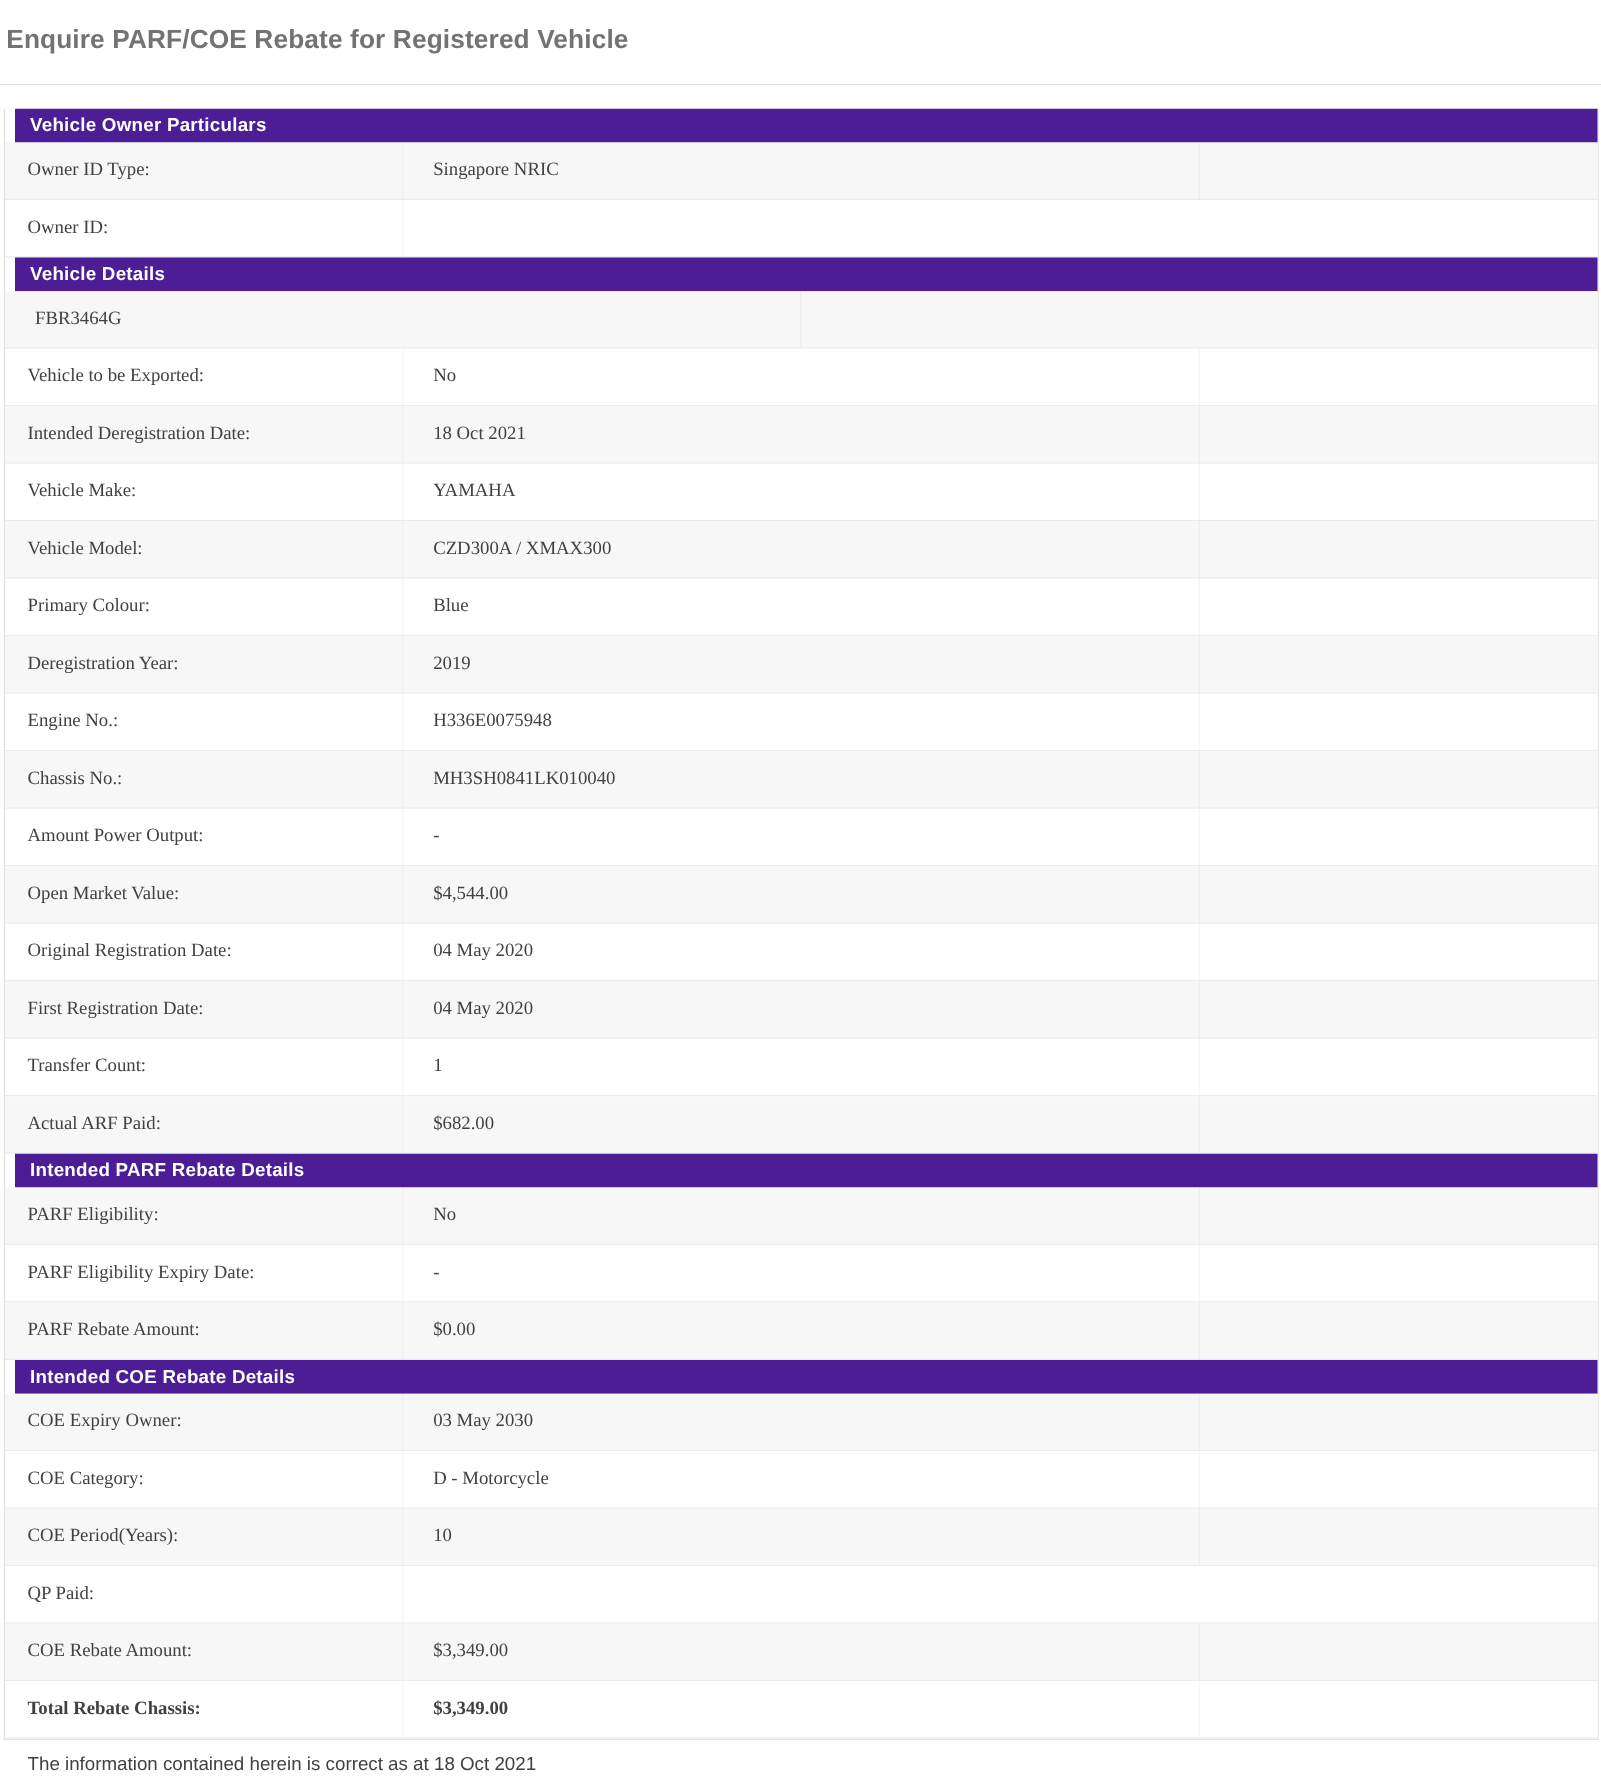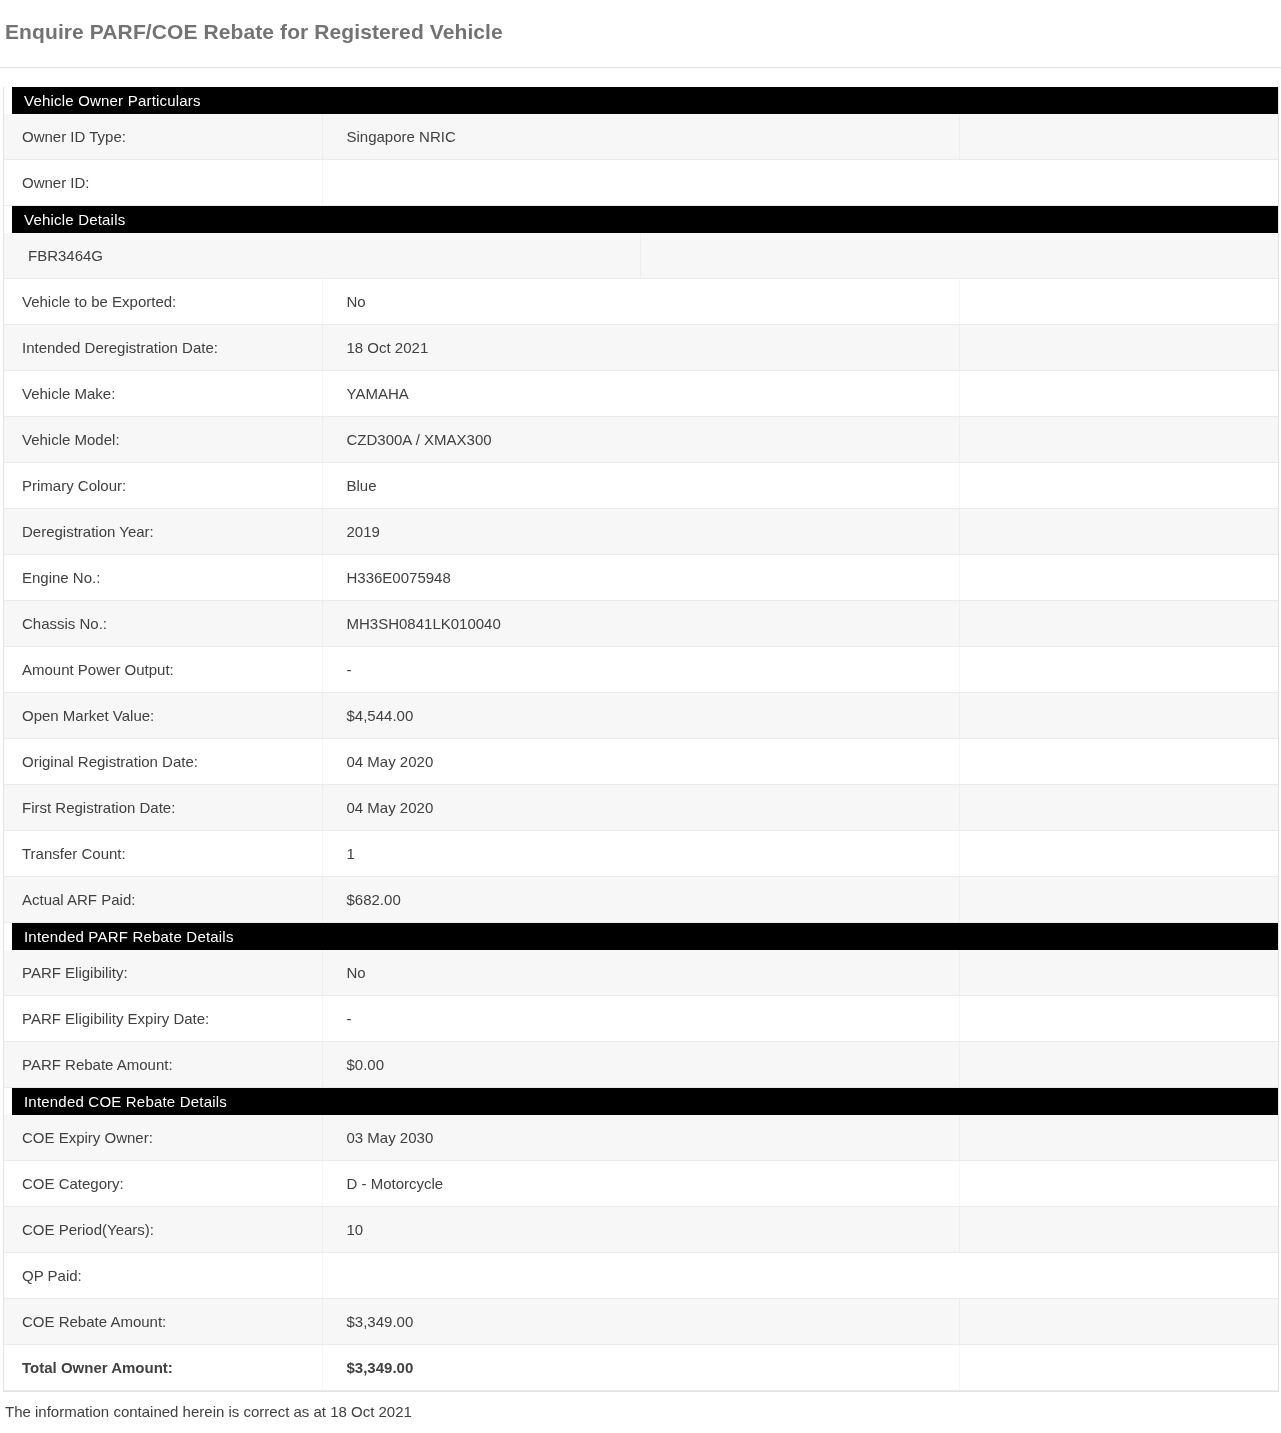--- a/index.html
+++ b/index.html
@@ -23,37 +23,38 @@
     border-top: 1px solid #e2e2e2;
     margin: 23px 0 0 0;
   }
   .table-wrap {
     margin: 19px 2px 0 3px;
     border-left: 1px solid #e3e3e3;
     border-right: 1px solid #e3e3e3;
     border-bottom: 1px solid #e3e3e3;
   }
   .section-header {
-    background: #000000;
+    background: #4c1d95;
     color: #ffffff;
     font-size: 15px;
-    font-weight: 400;
+    font-weight: 700;
     height: 27px;
     line-height: 27px;
     padding-left: 12px;
     margin-left: 8px;
     letter-spacing: 0.2px;
   }
   .row {
     display: flex;
     height: 46px;
     align-items: center;
     background: #ffffff;
     border-bottom: 1px solid #ebebeb;
     font-size: 15px;
+    font-family: Liberation Serif, serif;
   }
   .rows .row:nth-child(odd) { background: #f7f7f8; }
   .cell-label {
     width: 25%;
     padding-left: 18px;
     border-right: 1px solid rgba(0,0,0,0.035);
     align-self: stretch;
     display: flex;
     align-items: center;
   }
@@ -63,21 +64,21 @@
     border-right: 1px solid rgba(0,0,0,0.035);
     align-self: stretch;
     display: flex;
     align-items: center;
   }
   .cell-spacer { width: 25%; align-self: stretch; }
   .row.total .cell-label, .row.total .cell-value { font-weight: 700; }
   .footer-note {
     font-size: 15px;
     color: #414141;
-    margin: 11px 0 0 5px;
+    margin: 11px 0 0 22px;
   }
 </style>
 </head>
 <body>
 
 <div class="page">
 
   <h1 class="page-title">Enquire PARF/COE Rebate for Registered Vehicle</h1>
   <hr class="title-divider">
 
@@ -213,21 +214,21 @@
       <div class="row">
         <div class="cell-label">QP Paid:</div>
         <div class="cell-spacer"></div>
       </div>
       <div class="row">
         <div class="cell-label">COE Rebate Amount:</div>
         <div class="cell-value">$3,349.00</div>
         <div class="cell-spacer"></div>
       </div>
       <div class="row total">
-        <div class="cell-label">Total Owner Amount:</div>
+        <div class="cell-label">Total Rebate Chassis:</div>
         <div class="cell-value">$3,349.00</div>
         <div class="cell-spacer"></div>
       </div>
     </div>
 
   </div>
 
   <div class="footer-note">The information contained herein is correct as at 18 Oct 2021</div>
 
 </div>

